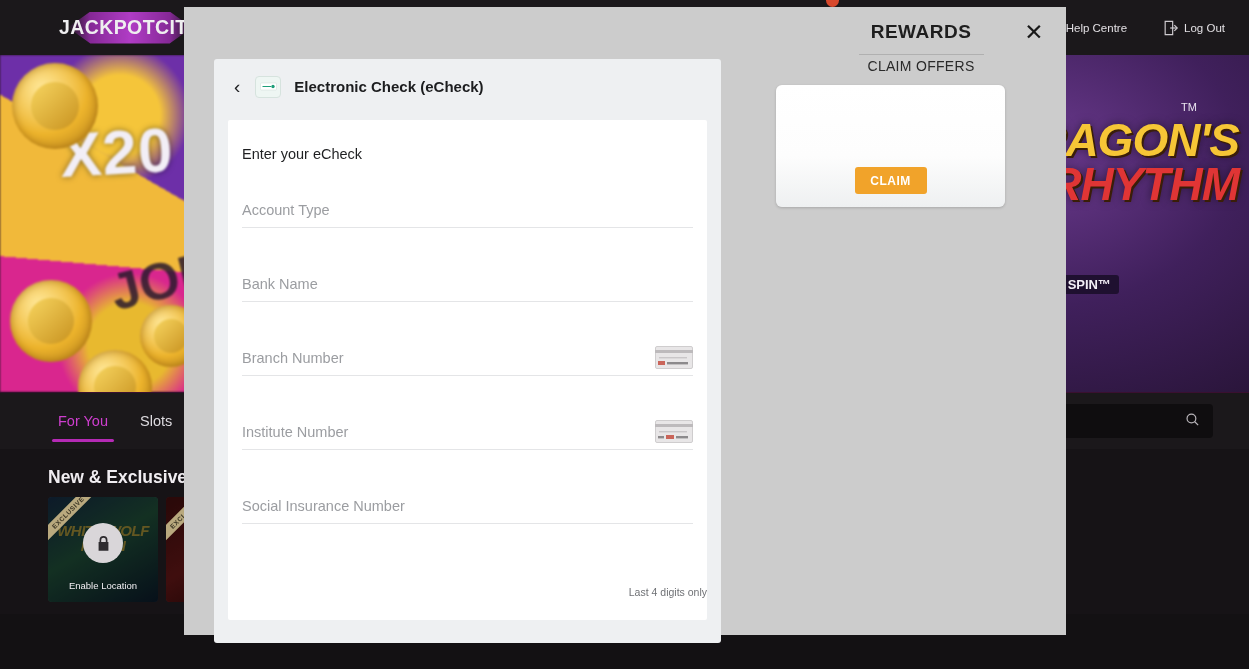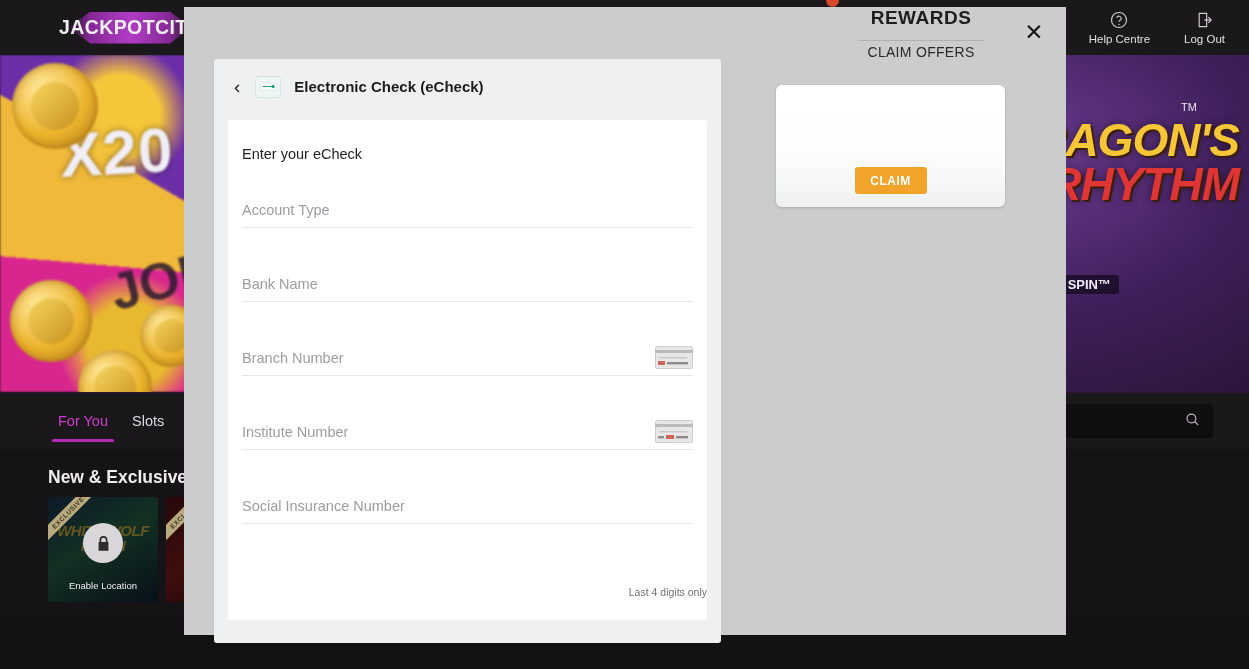--- a/index.html
+++ b/index.html
@@ -65,21 +65,21 @@
   }
   .header-right {
     margin-left: auto;
     display: flex;
     align-items: center;
     gap: 34px;
     padding-right: 24px;
   }
   .header-action {
     display: flex;
-    flex-direction: column;
+    flex-direction: row;
     align-items: center;
     gap: 3px;
     cursor: pointer;
   }
   .header-action .ico { color: #cfcbd0; display: block; line-height: 0; }
   .header-action .lbl { color: #e2dfe3; font-size: 11.5px; }
 
   .notif-dot {
     position: absolute;
     left: 826px; top: -6px;
@@ -192,21 +192,21 @@
     height: 57px;
     background: #1b181b;
     border-top: 1px solid #3a1030;
     display: flex;
     align-items: center;
     z-index: 2;
   }
   .nav-items {
     display: flex;
     align-items: center;
-    gap: 24px;
+    gap: 32px;
     margin-left: 58px;
     height: 100%;
   }
   .nav-item {
     position: relative;
     color: #dedbe0;
     font-size: 14.5px;
     height: 100%;
     display: flex;
     align-items: center;
@@ -339,20 +339,21 @@
     position: absolute;
     left: 184px; top: 7px;
     width: 882px; height: 628px;
     background: #cccccc;
     z-index: 10;
   }
   .rewards-panel {
     position: absolute;
     right: 0; top: 0;
     width: 290px;
+    padding-top: 14px;
   }
   .rewards-title {
     text-align: center;
     font-size: 19px;
     font-weight: bold;
     color: #1e1e1e;
     letter-spacing: .5px;
   }
   .rewards-divider {
     width: 125px;

